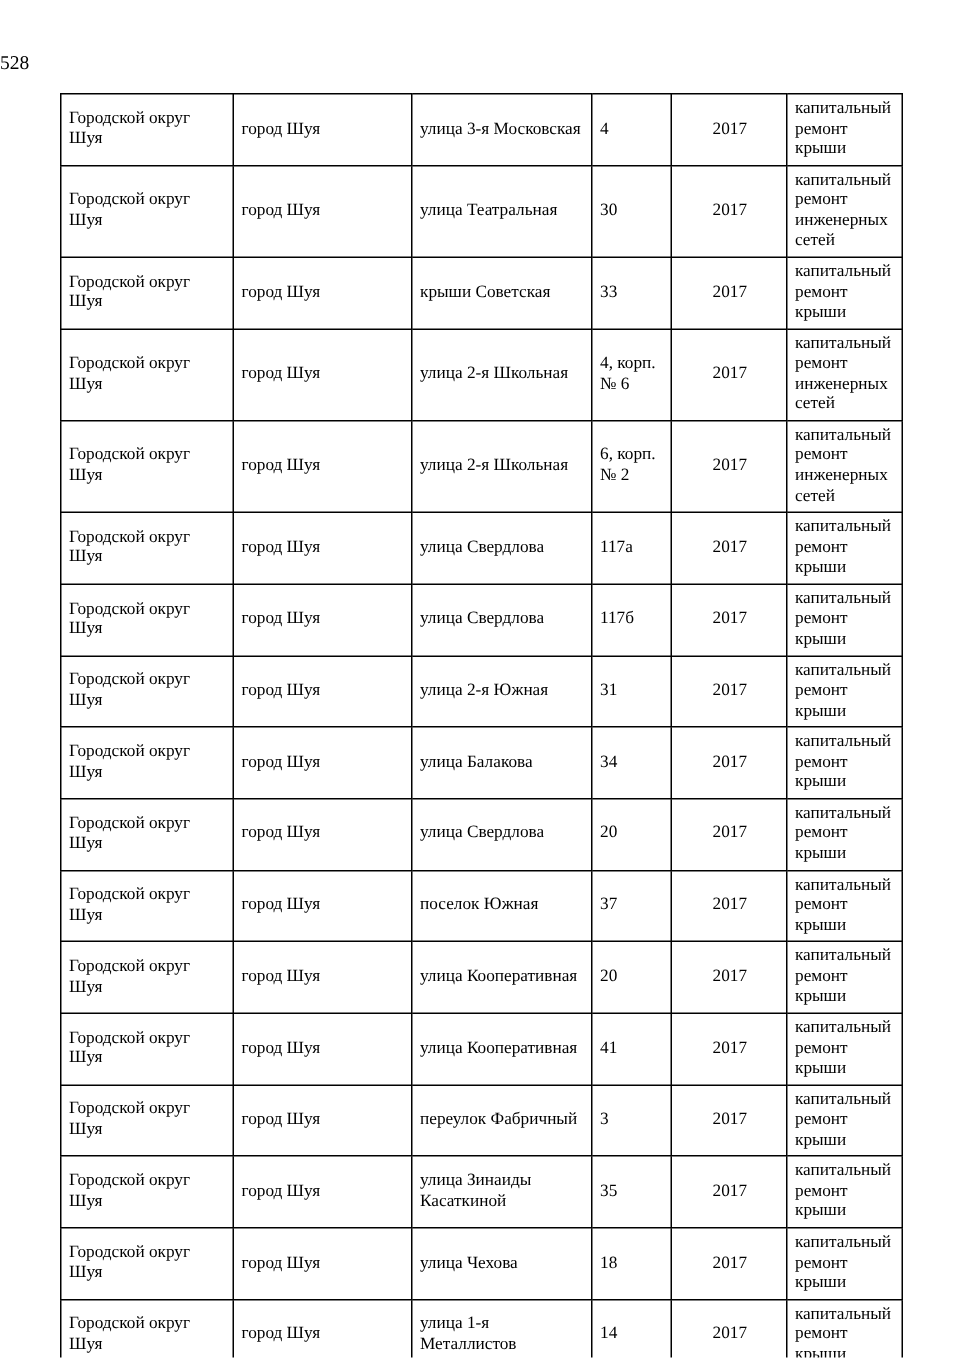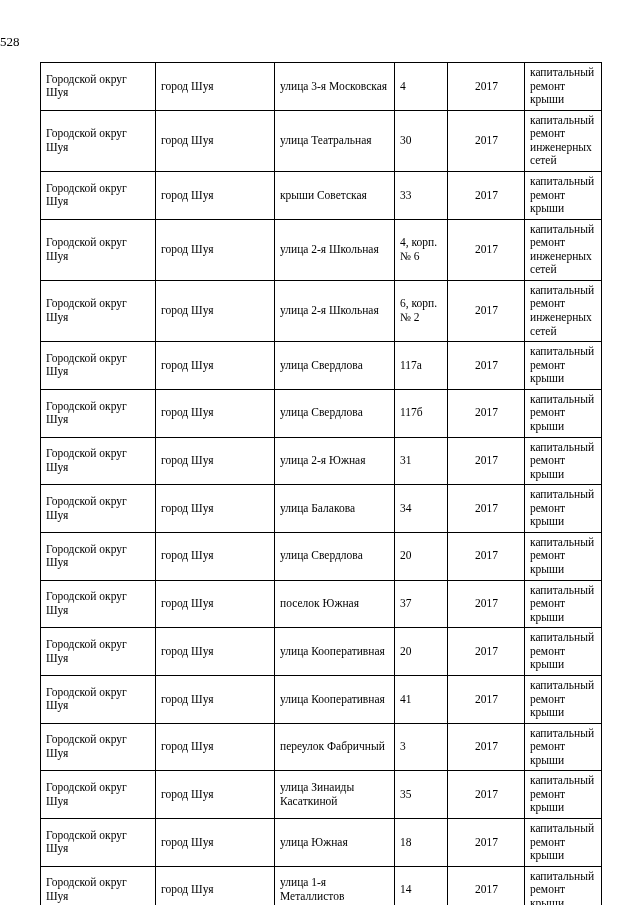--- a/index.html
+++ b/index.html
@@ -188,21 +188,21 @@
     <td class="cell-city">город Шуя</td>
     <td class="cell-street">улица Зинаиды Касаткиной</td>
     <td class="cell-house">35</td>
     <td class="cell-year">2017</td>
     <td class="cell-work">капитальный ремонт крыши</td>
   </tr>
 
   <tr>
     <td class="cell-district">Городской округ Шуя</td>
     <td class="cell-city">город Шуя</td>
-    <td class="cell-street">улица Южная</td>
+    <td class="cell-street">улица Чехова</td>
     <td class="cell-house">18</td>
     <td class="cell-year">2017</td>
     <td class="cell-work">капитальный ремонт крыши</td>
   </tr>
 
   <tr>
     <td class="cell-district">Городской округ Шуя</td>
     <td class="cell-city">город Шуя</td>
     <td class="cell-street">улица 1-я Металлистов</td>
     <td class="cell-house">14</td>

